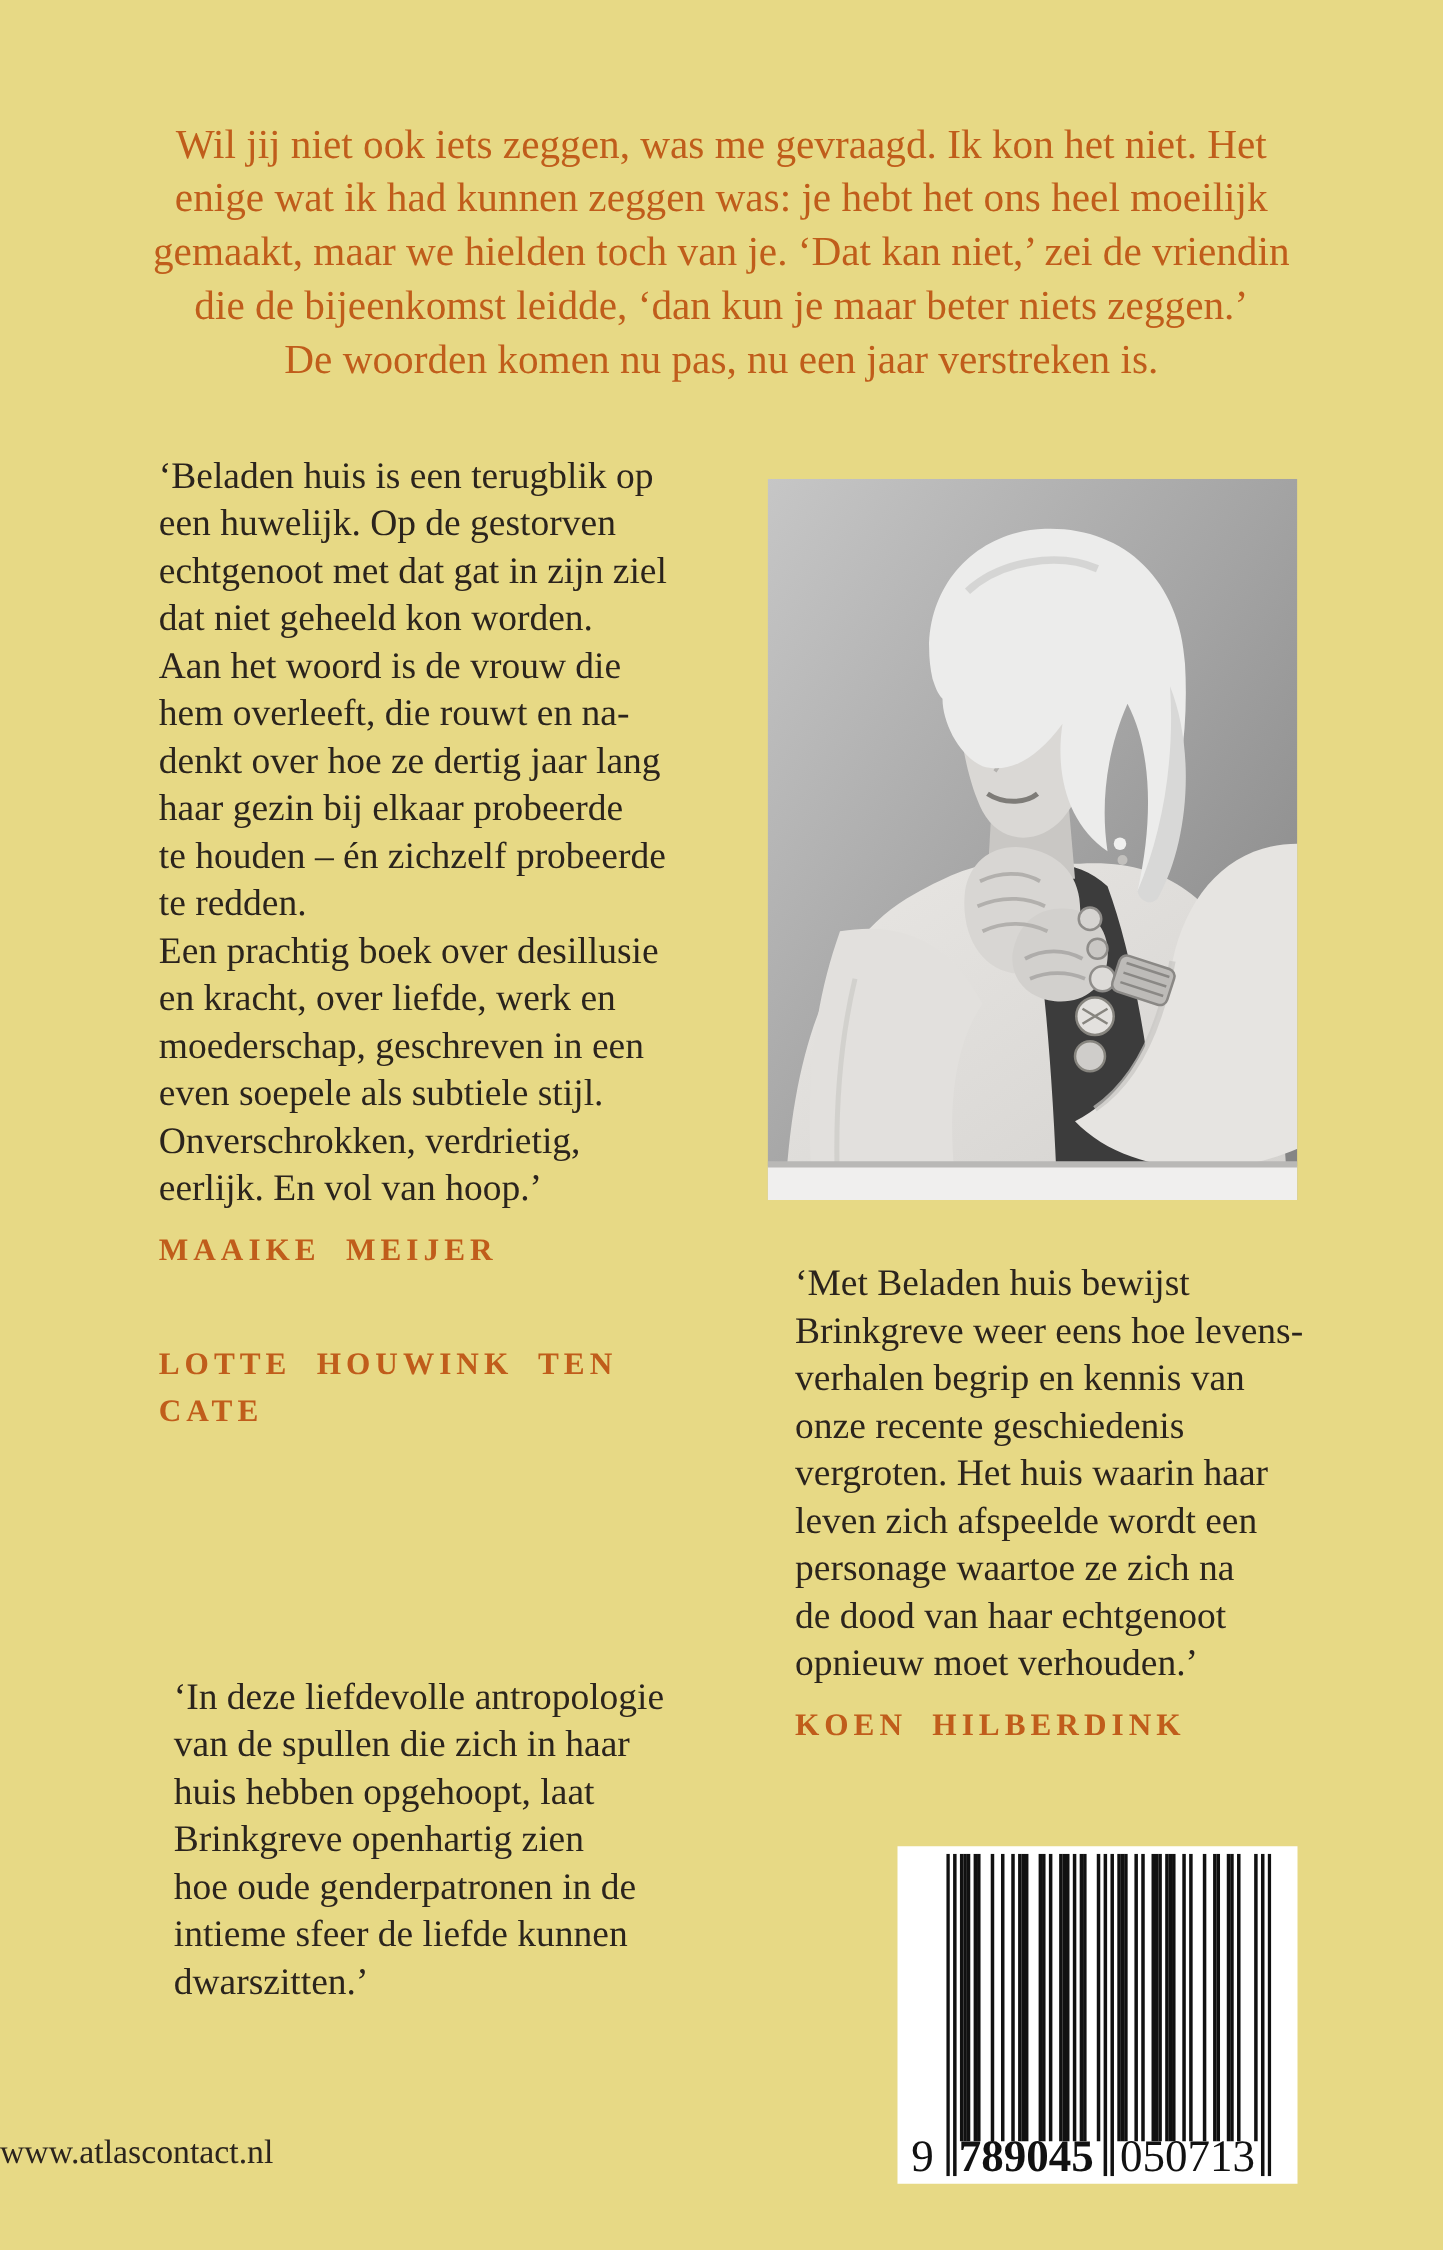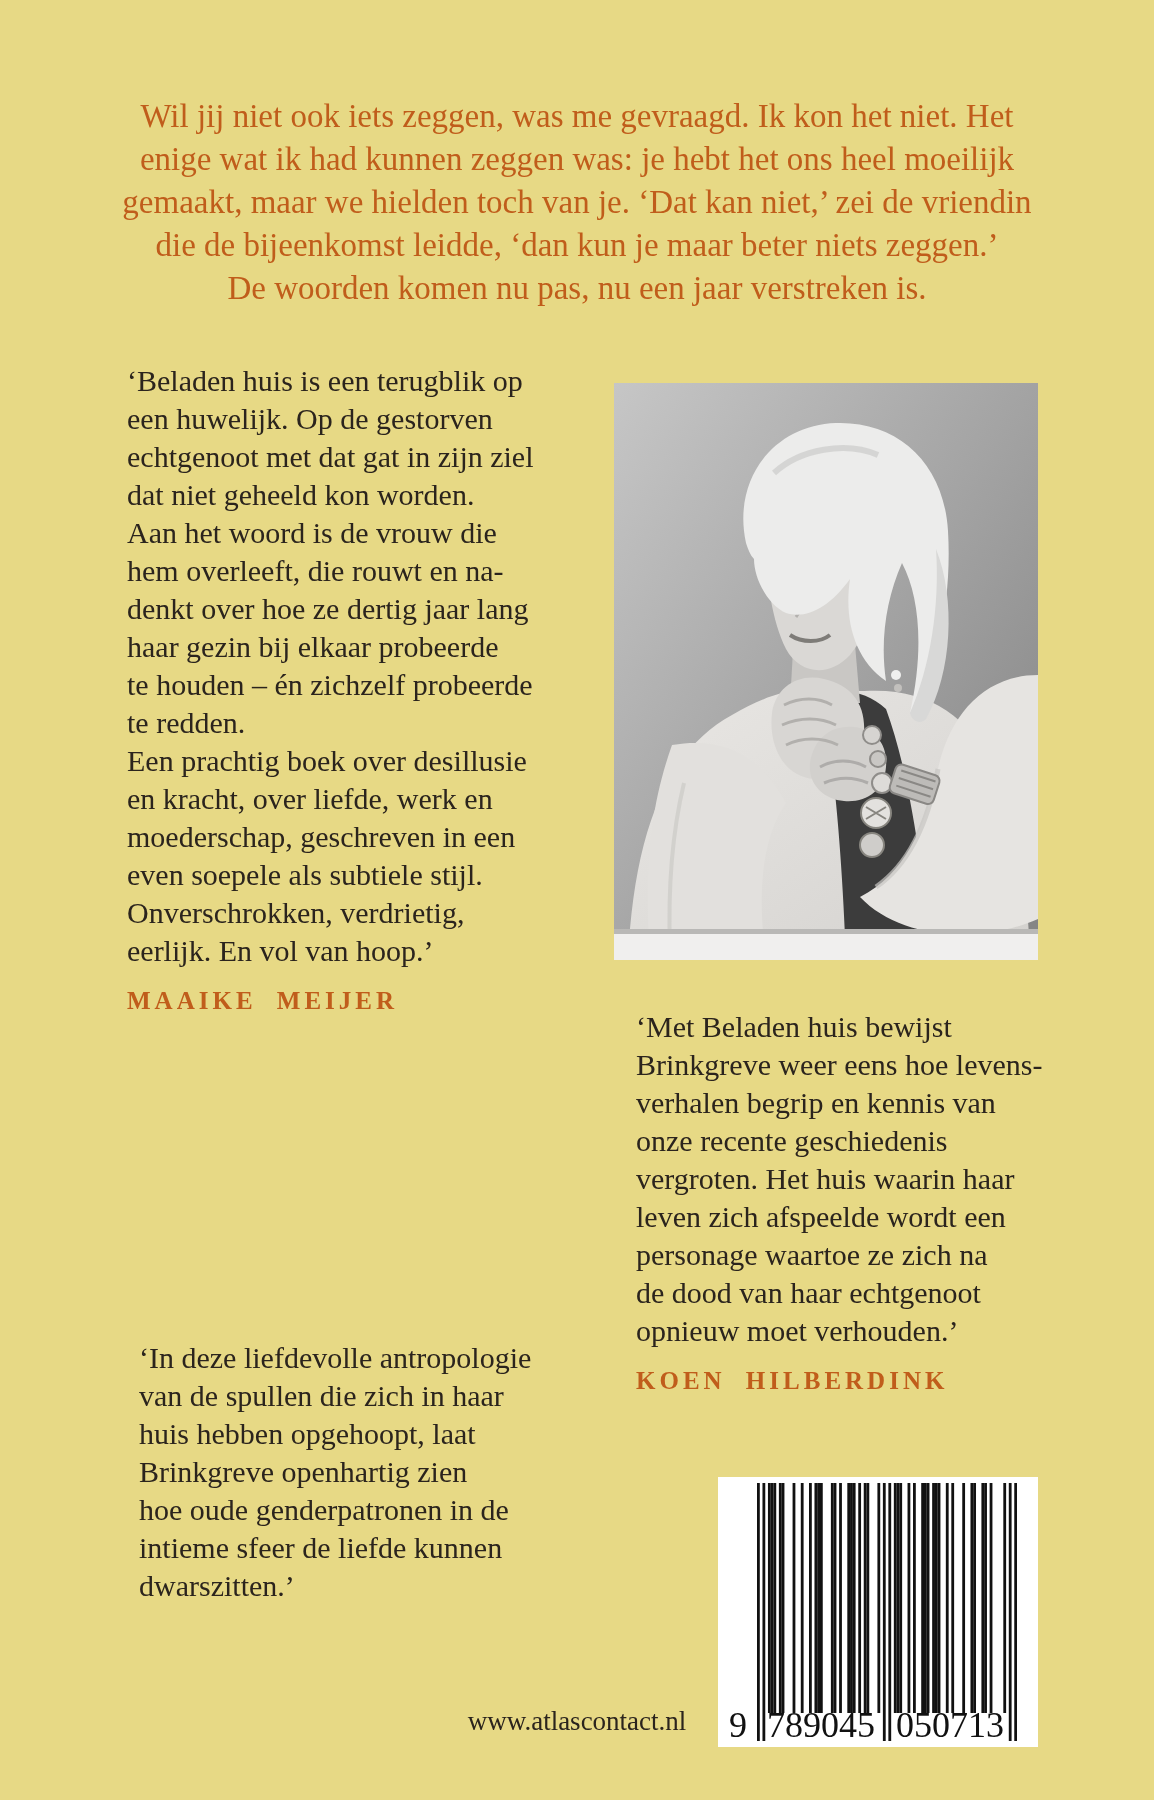--- a/index.html
+++ b/index.html
@@ -23,32 +23,32 @@
     font-size:25px;letter-spacing:4px;word-spacing:10px;color:var(--accent);
   }
   #quote-maaike{left:127px;top:362px;width:460px;}
   #quote-lotte{left:127px;top:1061px;width:460px;}
   #quote-marli{left:139px;top:1339px;width:470px;}
   #quote-koen{left:613px;top:1008px;width:450px;margin-left:23px;}
   #author-photo{
     position:absolute;left:614px;top:383px;width:424px;height:577px;overflow:hidden;
   }
   #website{
-    position:absolute;left:0;width:1154px;top:1706px;text-align:center;
+    position:absolute;left:0;width:1154px;top:1706px;
     font-size:27px;color:var(--ink);
   }
   #barcode-box{
     position:absolute;left:718px;top:1477px;width:320px;height:270px;background:#ffffff;
   }
   #barcode-svg{position:absolute;left:39px;top:6px;fill:#111111;}
   .bc-digit{
     position:absolute;top:230px;transform:translateX(-50%);
     font-family:"Liberation Serif",serif;font-size:36px;line-height:36px;color:#111111;
   }
-  #bc-d0{left:20px;} #bc-d1{left:103px;} #bc-d2{left:232px;}
+  #bc-d0{left:20px;} #bc-d1{left:103px;font-weight:bold;} #bc-d2{left:232px;}
 </style>
 </head>
 <body>
 
 <div id="cover">
 
   <div class="epigraph">Wil jij niet ook iets zeggen, was me gevraagd. Ik kon het niet. Het
 enige wat ik had kunnen zeggen was: je hebt het ons heel moeilijk
 gemaakt, maar we hielden toch van je. ‘Dat kan niet,’ zei de vriendin
 die de bijeenkomst leidde, ‘dan kun je maar beter niets zeggen.’
@@ -68,20 +68,21 @@
 Een prachtig boek over desillusie
 en kracht, over liefde, werk en
 moederschap, geschreven in een
 even soepele als subtiele stijl.
 Onverschrokken, verdrietig,
 eerlijk. En vol van hoop.’</span></div>
     <div class="attribution">MAAIKE MEIJER</div>
   </div>
 
   <div class="quote" id="quote-lotte">
+    <div class="attribution">LOTTE HOUWINK TEN CATE</div>
   </div>
 
   <div class="quote" id="quote-marli">
     <div class="body">‘In deze liefdevolle antropologie
 van de spullen die zich in haar
 huis hebben opgehoopt, laat
 Brinkgreve openhartig zien
 hoe oude genderpatronen in de
 intieme sfeer de liefde kunnen
 dwarszitten.’</div>

